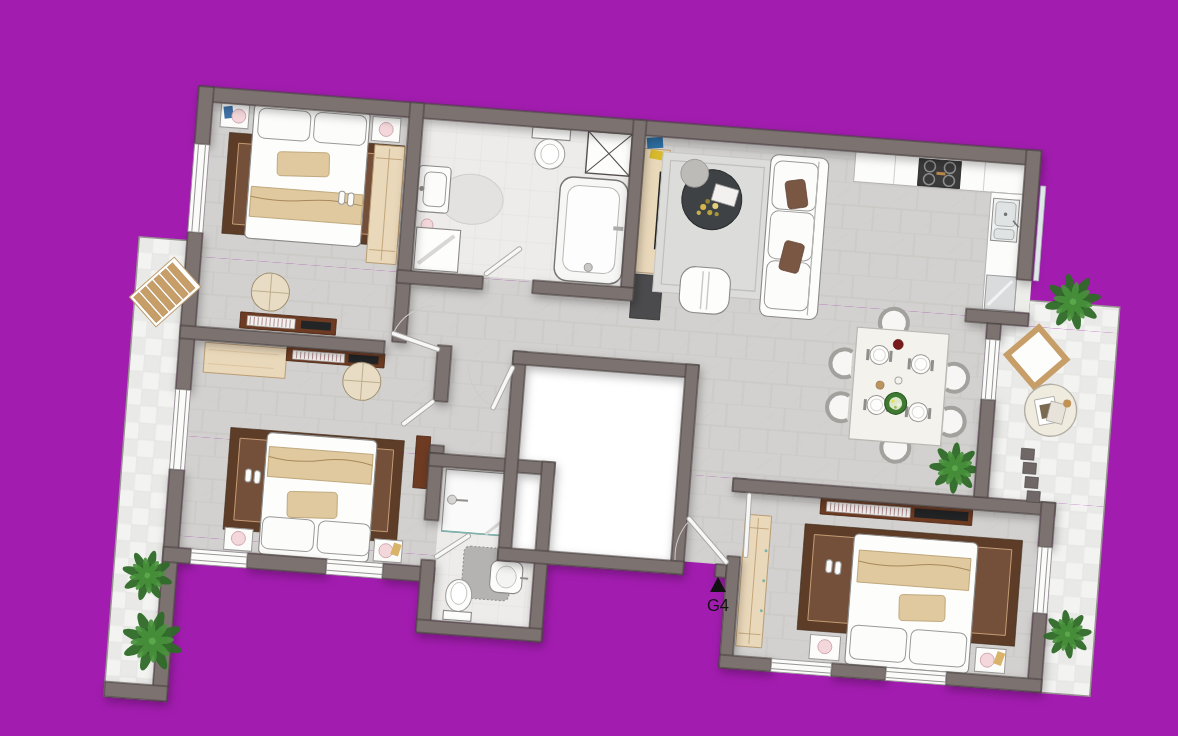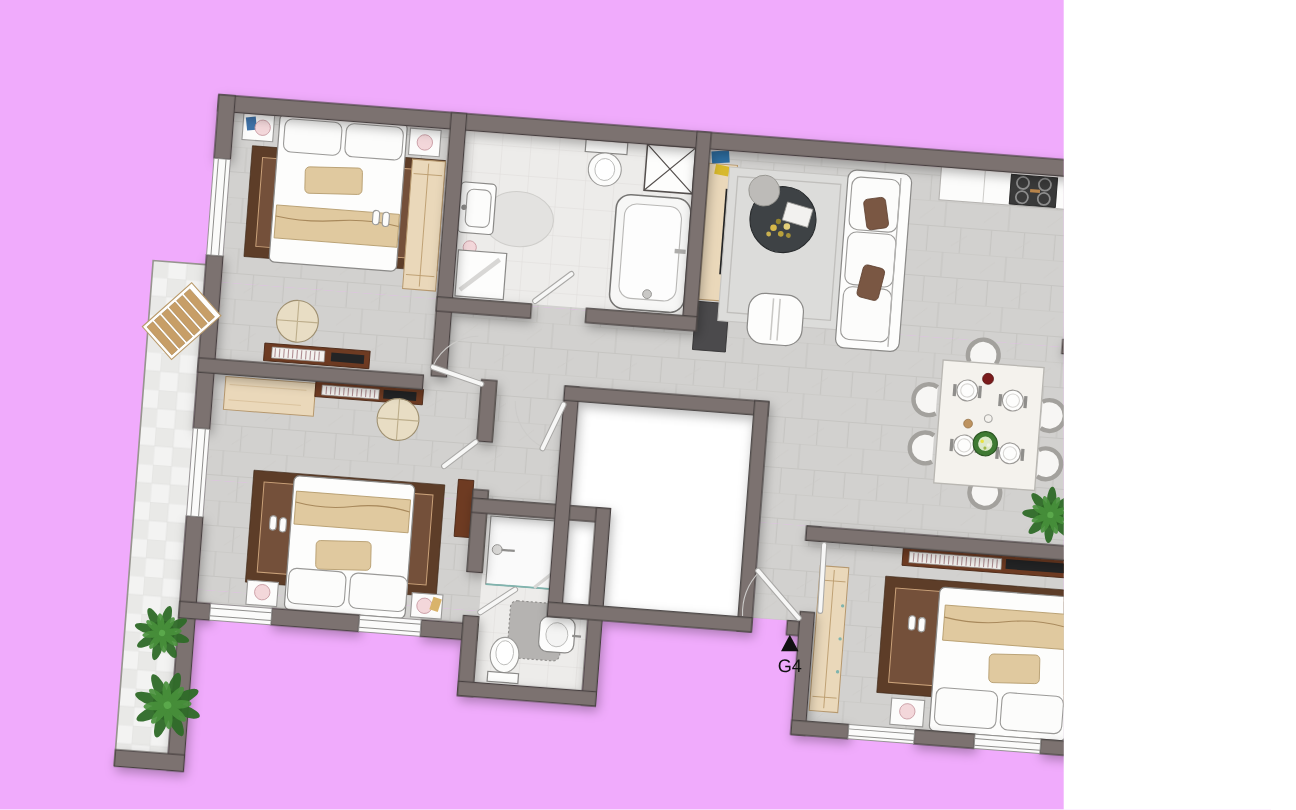--- a/index.html
+++ b/index.html
@@ -1,16 +1,16 @@
 <!DOCTYPE html>
 <html style="--wall: #7c7270; --wall_outline: #474140; --floor_tile: #d2d1cf; --floor_vein: #c6c5c2; --bath_floor: #edecea; --balcony_floor: #f3f3f2; --void_fill: #ffffff; --rug_brown_dark: #5d3d28; --rug_brown_light: #74503a; --living_rug: #dcdcda; --wood_light: #ead8ba; --console_brown: #6e3b22; --sofa_pillow_brown: #7a5743; --coffee_table: #3e4245; --plant_green: #2f6b28; --plant_green_light: #49923c; --plant_pot: #1a150f; --lamp_pink: #f3d7da; --appliance_dark: #3a3a3a; --marker_black: #111111;"><head>
 <meta charset="utf-8">
 <style>
   html,body{margin:0;padding:0;background:#ffffff;}
-  .stage{width:967px;height:736px;position:relative;background:#f0abfc;overflow:hidden;
+  .stage{width:1178px;height:736px;position:relative;background:#a21caf;overflow:hidden;
          font-family:"Liberation Sans",sans-serif;}
   .wall{fill:var(--wall);stroke:var(--wall_outline);stroke-width:1.1;}
   .win{fill:#fbfbfa;stroke:#8f8e8c;stroke-width:.8;}
   .winline{stroke:#8f8e8c;stroke-width:.9;fill:none;}
   .wood{fill:var(--wood_light);stroke:#b6986e;stroke-width:.9;}
   .white{fill:#fdfdfc;stroke:#8b8a88;stroke-width:1.1;}
   .soft{fill:#fcfcfb;stroke:#9b9a98;stroke-width:1;}
   .rugbo{fill:var(--rug_brown_dark);stroke:#3e2817;stroke-width:.6;}
   .rugbi{fill:var(--rug_brown_light);stroke:#caa27a;stroke-width:.9;}
   .brown{fill:var(--console_brown);stroke:#4a2615;stroke-width:.8;}

